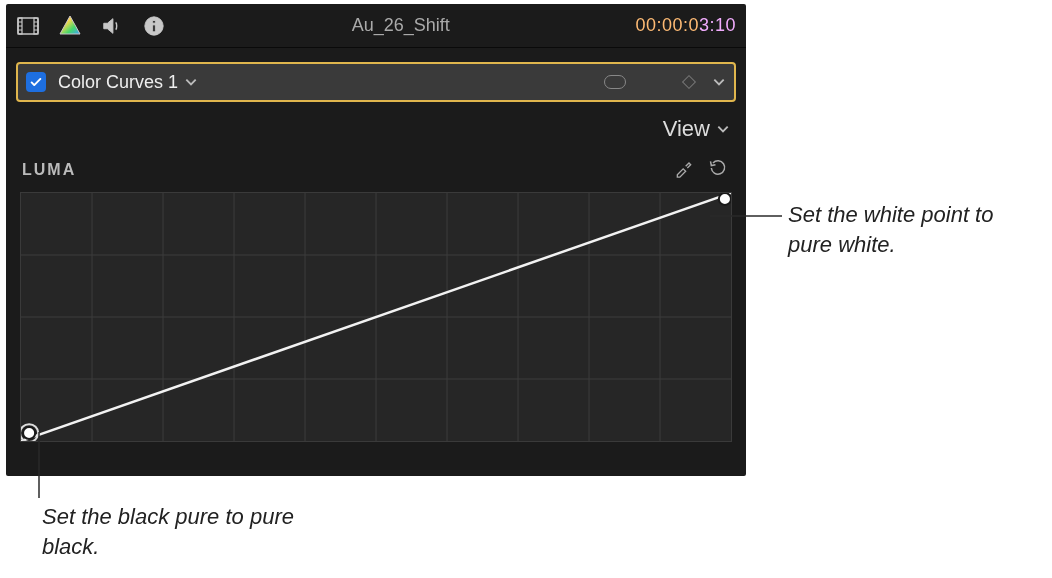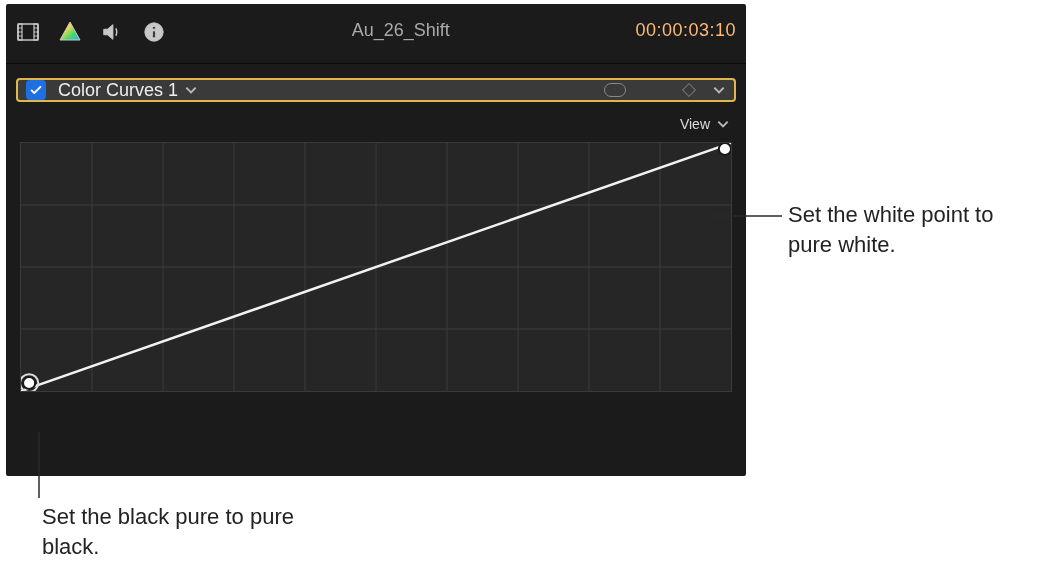--- a/index.html
+++ b/index.html
@@ -18,38 +18,37 @@
       height: 472px;
       background: #1b1b1b;
       color: #ddd;
       border-radius: 2px;
       overflow: visible;
     }
     
     .toolbar {
       height: 44px;
       display: flex;
-      align-items: flex-start;
+      align-items: center;
       padding: 0 10px;
       gap: 18px;
       border-bottom: 1px solid #0a0a0a;
-      margin-top: 16px;
     }
     .toolbar .spacer { flex: 1; }
     .toolbar .icon { width: 24px; height: 24px; display:flex; align-items:center; justify-content:center; color:#c8c8c8; }
     .toolbar svg { fill: currentColor; stroke: currentColor; }
     .clip-title { color: #aaa; font-size: 18px; }
     .timecode { font-variant-numeric: tabular-nums; font-size: 18px; letter-spacing: 0.5px; }
     .timecode .gray { color: #fdba74; }
-    .timecode .white { color: #fdba74; }
+    .timecode .white { color: #f0abfc; }
 
     
     .effect-header {
       margin: 14px 10px 0 10px;
-      height: 24px;
+      height: 40px;
       border: 2px solid #e0b64d;
       border-radius: 4px;
       background: #3a3a3a;
       display: flex;
       align-items: center;
       padding: 0 8px;
       gap: 12px;
     }
     .checkbox {
       width: 20px; height: 20px;
@@ -63,21 +62,21 @@
     }
     .effect-header .spacer { flex: 1; }
     .mask-icon { width:22px; height:14px; border:1.5px solid #888; border-radius:7px; }
     .diamond { width:10px; height:10px; border:1.5px solid #777; transform: rotate(45deg); margin: 0 6px; }
     .chevron { width:14px; height:14px; }
 
     
     .view-row {
       display:flex; justify-content:flex-end; padding: 14px 16px 0 0;
     }
-    .view-btn { color:#ddd; font-size:14px; display:flex; align-items:center; gap:6px;}
+    .view-btn { color:#ddd; font-size:22px; display:flex; align-items:center; gap:6px;}
 
     
     .luma-panel {
       margin: 10px 14px 0 14px;
     }
     .luma-header {
       display:flex; align-items:center; padding: 6px 4px 10px 2px;
     }
     .luma-title { color:#bbb; letter-spacing: 2px; font-size: 16px; font-weight:600;}
     .luma-header .spacer { flex:1; }
@@ -90,21 +89,21 @@
       background: #262626;
       border: 1px solid #3a3a3a;
     }
     .grid line { stroke:#3c3c3c; stroke-width:1; }
     .curve-line { stroke:#f2f2f2; stroke-width:2.5; fill:none; }
     .handle { fill:#fff; stroke:#1a1a1a; stroke-width:2; }
     .handle-outer { fill:none; stroke:#ddd; stroke-width:2; }
 
     
     .callout {
-      position:absolute; color:#222; font-size: 22px; line-height:1.35;
+      position:absolute; color:#222; font-size: 22px; line-height:1.35;font-style:italic;
     }
     .callout-white { left: 788px; top: 200px; width: 240px; }
     .callout-black { left: 42px; top: 502px; width: 260px; }
     .callout-line { position:absolute; stroke:#2a2a2a; stroke-width:1.5; fill:none; }
   </style>
 </head>
 <body>
 
 <div class="app">
 
@@ -180,20 +179,36 @@
   <div class="view-row">
     <span class="view-btn">
       <span>View</span>
       <svg class="chevron" viewBox="0 0 12 12">
           <path d="M2 4l4 4 4-4" fill="none" stroke="#bbb" stroke-width="1.6"></path>
         </svg>
     </span>
   </div>
 
   <div class="luma-panel">
+    <div class="luma-header">
+      <span class="luma-title">LUMA</span>
+      <span class="spacer"></span>
+      <span class="tool-icon">
+        <svg viewBox="0 0 24 24" width="20" height="20">
+            <path d="M4 20l7-7 3 3-7 7H4v-3z" fill="none" stroke="#aaa" stroke-width="1.6"></path>
+            <path d="M14 10l4-4 2 2-4 4" fill="none" stroke="#aaa" stroke-width="1.6"></path>
+          </svg>
+      </span>
+      <span class="tool-icon">
+        <svg viewBox="0 0 24 24" width="20" height="20">
+            <path d="M6 6a8 8 0 1 1-2 6" fill="none" stroke="#aaa" stroke-width="1.8"></path>
+            <path d="M3 4l1 5 5-1" fill="none" stroke="#aaa" stroke-width="1.8"></path>
+          </svg>
+      </span>
+    </div>
 
     <div class="curve-area">
       <svg id="curve-svg" viewBox="0 0 700 250" width="100%" height="100%" preserveAspectRatio="none">
         <g class="grid" id="grid-g">
             <line x1="70" x2="70" y1="0" y2="250"></line>
             <line x1="140" x2="140" y1="0" y2="250"></line>
             <line x1="210" x2="210" y1="0" y2="250"></line>
             <line x1="280" x2="280" y1="0" y2="250"></line>
             <line x1="350" x2="350" y1="0" y2="250"></line>
             <line x1="420" x2="420" y1="0" y2="250"></line>

